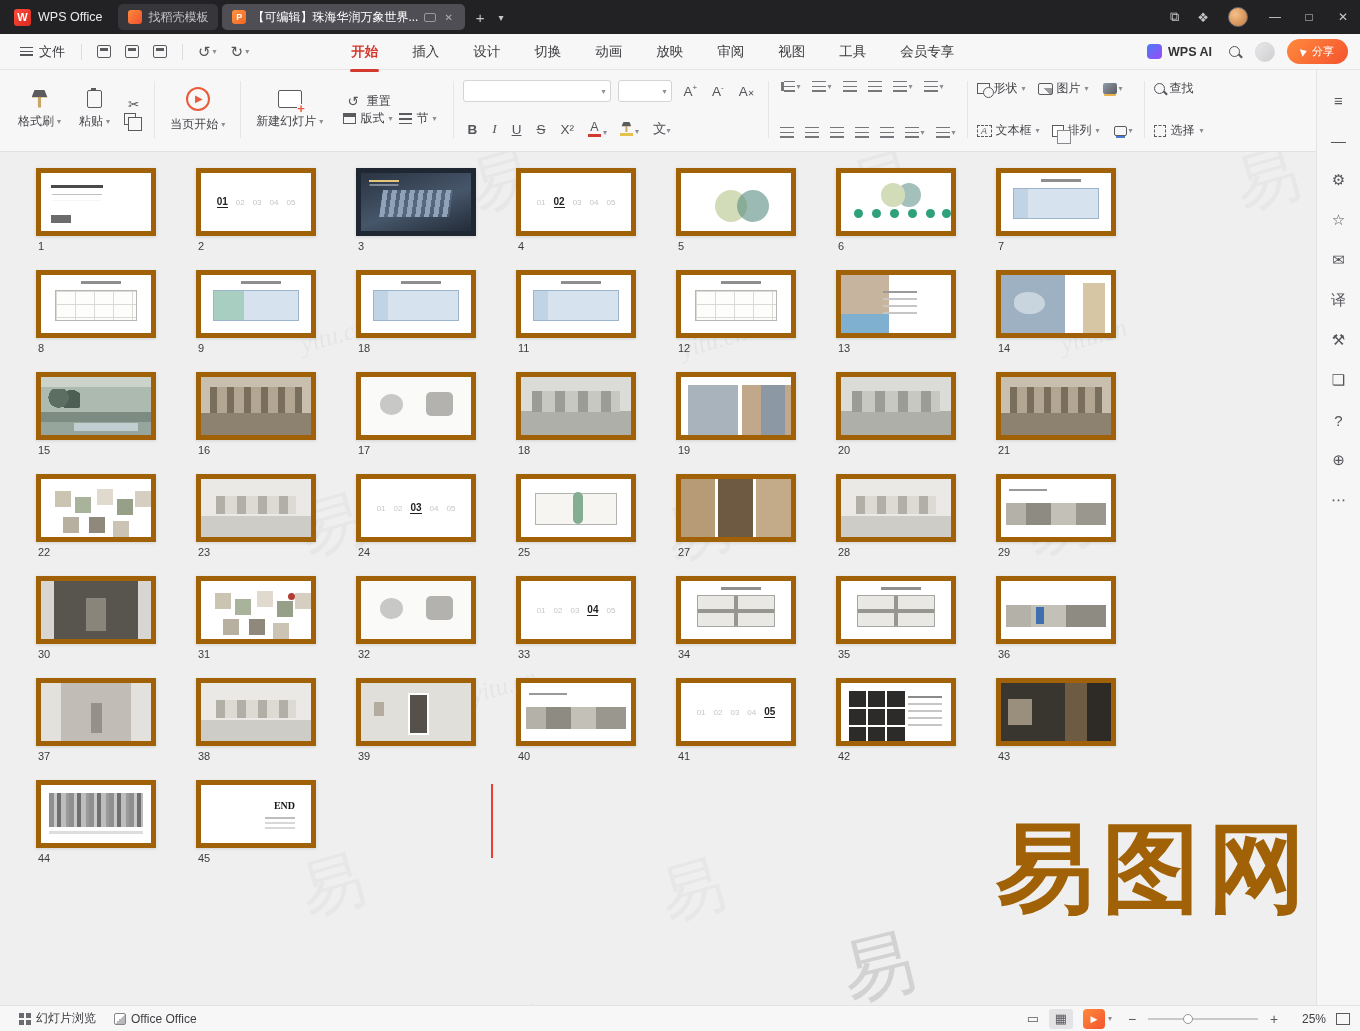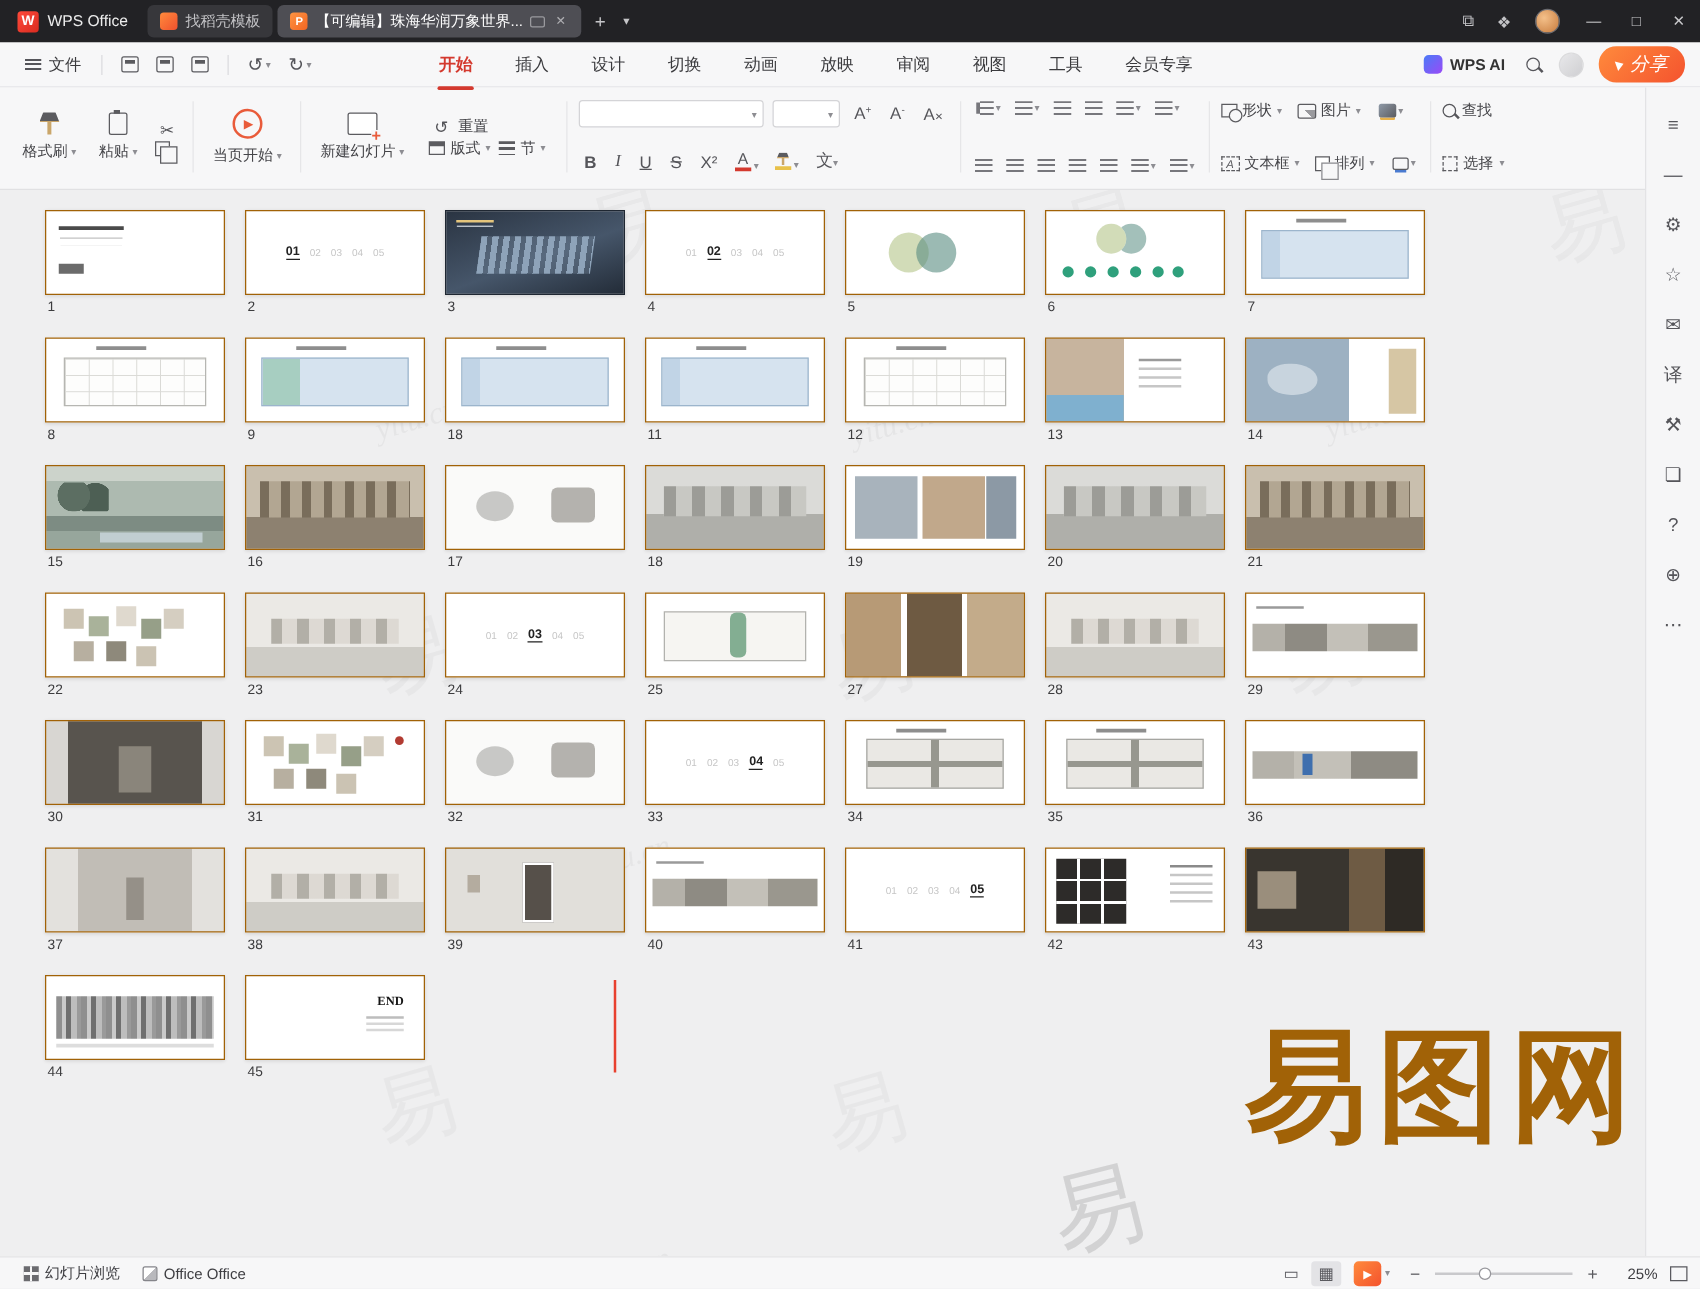--- a/index.html
+++ b/index.html
@@ -38,21 +38,21 @@
   .menu-tabs { display:flex; margin-left:78px; }
   .menu-tab { padding:5px 10px; margin:0 7px; position:relative; font-size:13.5px; color:#3b3b3e; cursor:default; white-space:nowrap;text-align:right; }
   .menu-tab.active { color:#d4392e; font-weight:700; }
   .menu-tab.active::after { content:""; position:absolute; left:9px; right:9px; bottom:-6px; height:3px; border-radius:2px; background:#d4392e; }
   .menubar .spacer { flex:1; }
   .wps-ai { display:flex; align-items:center; gap:6px; padding:0 10px; font-size:12.5px; color:#333; font-weight:600; }
   .ai-ico { width:15px; height:15px; border-radius:4px; background:linear-gradient(135deg,#4a7bf7,#9a4af7); }
   .i-search { width:11px; height:11px; border:1.6px solid #55555a; border-radius:50%; position:relative; display:inline-block; }
   .i-search::after { content:""; position:absolute; width:5px; height:1.6px; background:#55555a; transform:rotate(45deg); right:-4px; bottom:-1px; }
   .mb-round { width:20px; height:20px; border-radius:50%; background:linear-gradient(135deg,#e8e8ea,#cfcfd2); margin:0 8px; border:1px solid #dadadc; }
-  .share-btn { display:flex; align-items:center; gap:5px; background:linear-gradient(135deg,#ff8a3c,#f4532e); color:#fff; border-radius:14px; padding:5px 14px; font-size:15px; margin-left:4px;font-style:italic; }
+  .share-btn { display:flex; align-items:center; gap:5px; background:linear-gradient(135deg,#ff8a3c,#f4532e); color:#fff; border-radius:14px; padding:5px 14px; font-size:11px; margin-left:4px; }
   .i-share { width:0; height:0; border-left:6px solid #fff; border-top:4px solid transparent; border-bottom:4px solid transparent; transform:rotate(-20deg); display:inline-block; }
 
   
   .ribbon { height:82px; background:#f7f7f8; border-bottom:1px solid #e1e1e3; display:flex; align-items:stretch; padding:7px 6px 9px 6px; }
   .rgroup { display:flex; align-items:center; gap:10px; padding:0 8px; }
   .rsep { width:1px; background:#e6e6e8; margin:4px 3px; }
   .rbig { display:flex; flex-direction:column; align-items:center; justify-content:center; gap:5px; font-size:12px; color:#454549; padding:0 4px; }
   .rlbl { display:flex; align-items:center; gap:3px; white-space:nowrap; }
   .ri { display:inline-block; }
   .i-brush { width:16px; height:18px; background:linear-gradient(#5b5b5f 0 40%,#caa66a 40%); clip-path:polygon(20% 0,80% 0,100% 45%,60% 45%,60% 100%,40% 100%,40% 45%,0 45%); }
@@ -91,21 +91,21 @@
   .i-arr::after { content:""; position:absolute; left:4px; top:4px; width:12px; height:12px; border:1.5px solid #8a8a8e; background:#f7f7f8; }
   .i-fill { width:14px; height:11px; background:linear-gradient(135deg,#8f9aa8,#5b5b5f); border-radius:2px; display:block; box-shadow:0 3px 0 -1px #e8b14a; }
   .i-outl { width:13px; height:10px; border:1.6px solid #5b5b5f; border-radius:2px; display:block; box-shadow:0 4px 0 -2px #4a7bd0; }
   .i-select { width:12px; height:12px; border:1.3px dashed #5b5b5f; position:relative; }
   .findgrp .rrow { gap:5px; font-size:12px; color:#454549; }
 
   
   .workspace { position:absolute; top:152px; left:0; right:44px; bottom:26px; background:#efeff0; overflow:hidden; }
   .slide-grid { position:relative; margin:16px 0 0 36px; display:grid; grid-template-columns:repeat(7,120px); column-gap:40px; row-gap:17px; width:1080px; }
   .slide-cell { width:120px; }
-  .thumb { width:144px; height:68px; background:#fff; border:1px solid #a16207; box-shadow:0 1px 3px rgba(0,0,0,.12); position:relative; overflow:hidden; }
+  .thumb { width:120px; height:68px; background:#fff; border:5px solid #a16207; box-shadow:0 1px 3px rgba(0,0,0,.12); position:relative; overflow:hidden; }
   .slide-num { margin:4px 0 0 2px; font-size:11px; color:#3c3c3e; line-height:13px; }
   .insert-cursor { position:absolute; left:455px; top:616px; width:2px; height:74px; background:#e8402e; }
 
   
   .t-title::before { content:""; position:absolute; left:10px; top:12px; width:52px; height:3px; background:#4a4a4a; box-shadow:0 8px 0 -1px #c2c2c2,0 14px 0 -1.4px #d2d2d2; }
   .t-title::after { content:""; position:absolute; left:10px; top:42px; width:20px; height:8px; background:#6b6b6b; }
   .toc-row { position:absolute; inset:0; display:flex; align-items:center; justify-content:center; gap:8px; font-size:8px; color:#c6c6c6; }
   .toc-row .active { color:#222; font-weight:700; font-size:10px; border-bottom:1px solid #222; }
   .t-aerial { background:linear-gradient(160deg,#2a3442,#46566a 55%,#232c38); border-color:#1f2732; }
   .t-aerial::before { content:""; position:absolute; left:18%; top:30%; width:64%; height:46%; background:repeating-linear-gradient(90deg,#8ea3b9 0 5px,rgba(142,163,185,.25) 5px 9px); transform:skewX(-8deg); }

